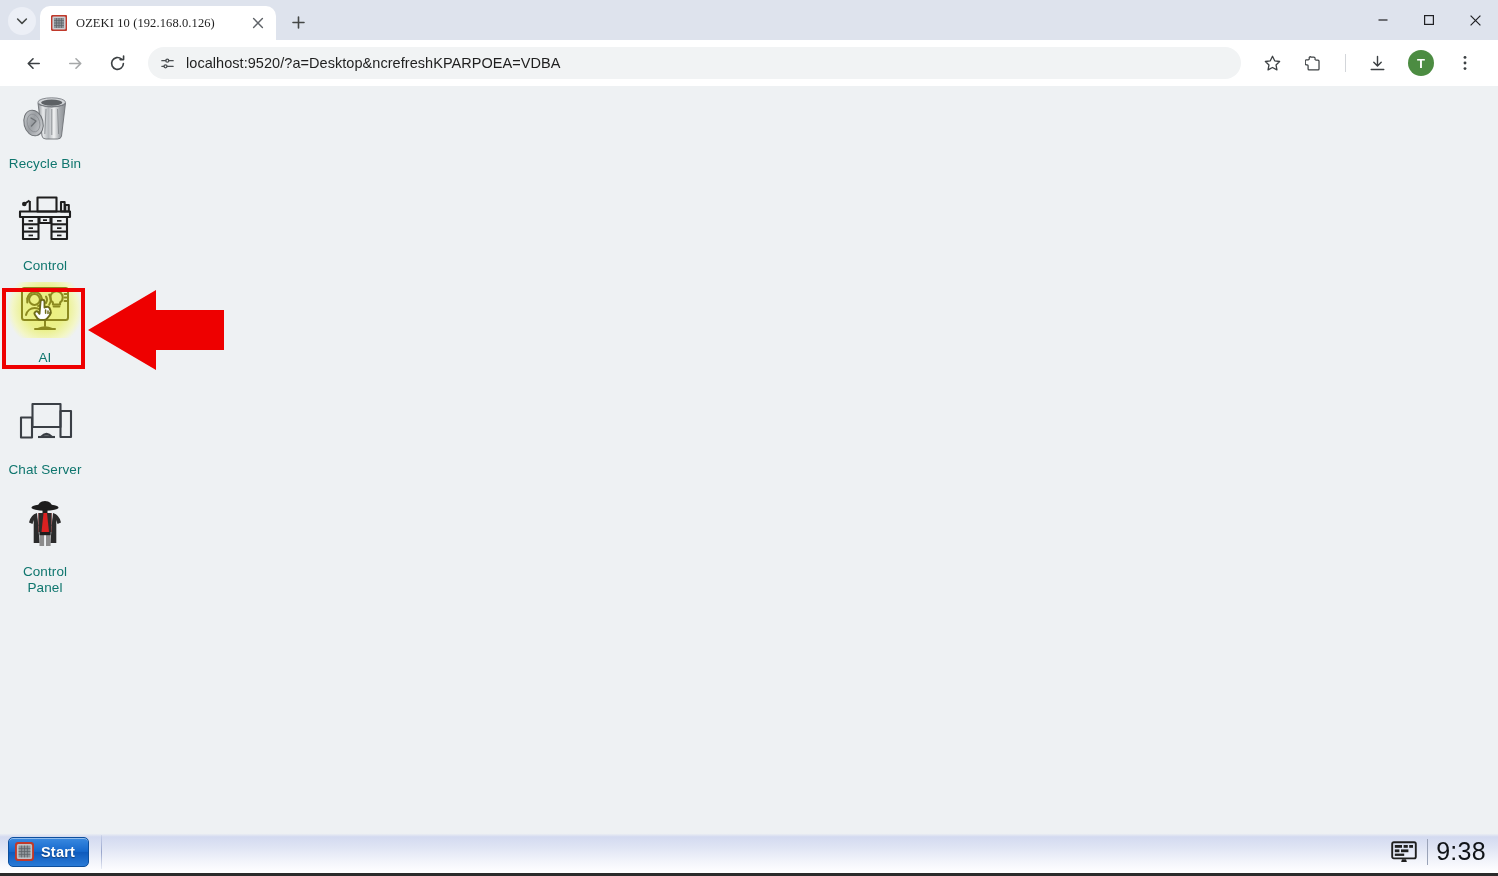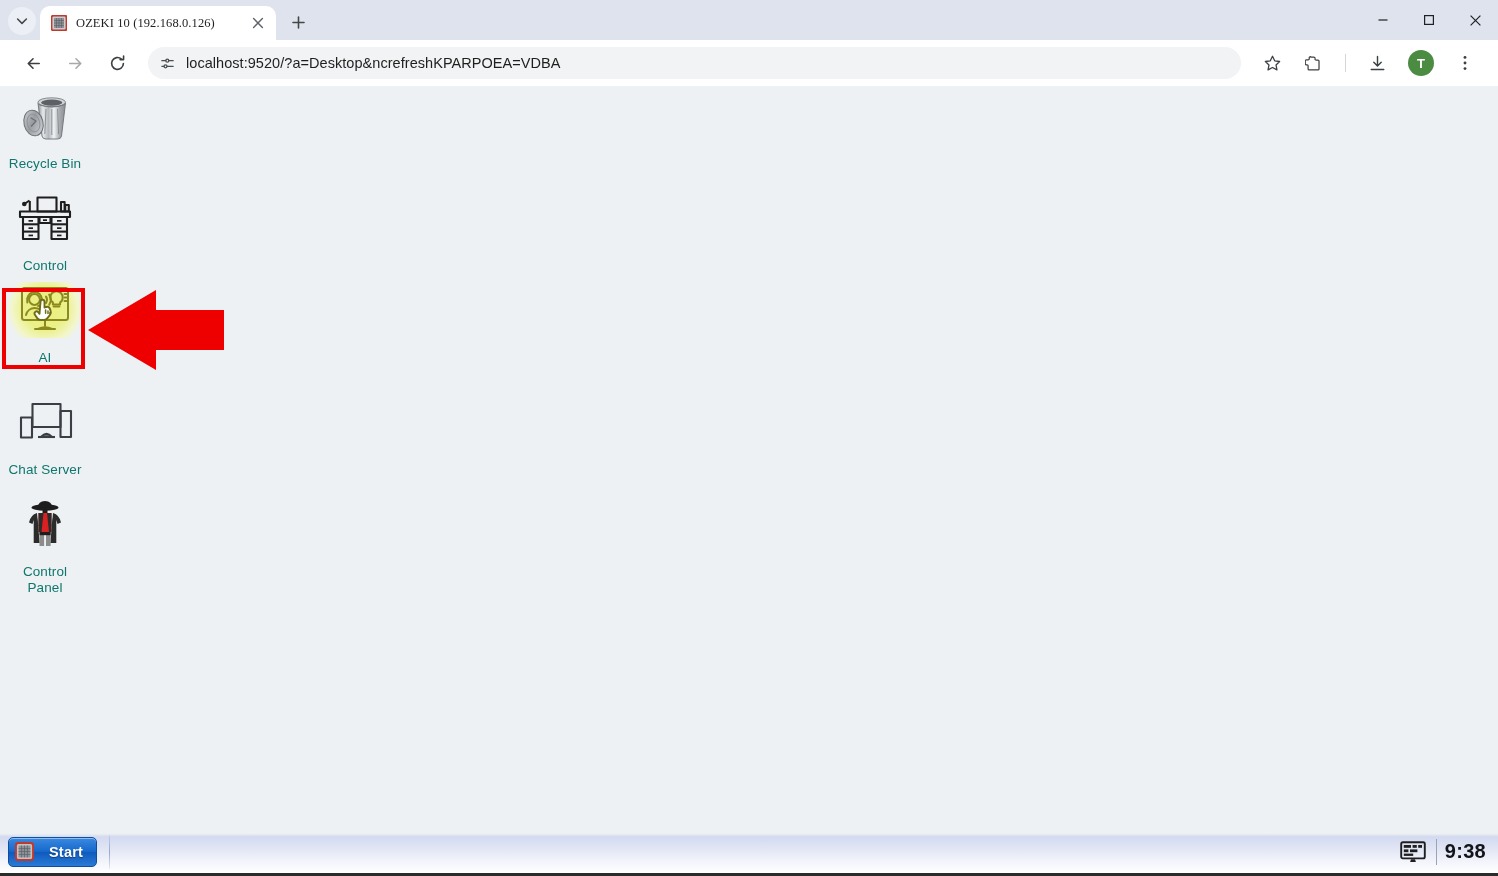--- a/index.html
+++ b/index.html
@@ -220,21 +220,20 @@
     margin-right: 7px;
     flex: 0 0 19px;
     position: relative;
   }
   .start-label {
     color: #ffffff;
     font-size: 14.5px;
     font-weight: bold;
     text-shadow: 0 1px 1px rgba(0,0,0,.4);
     letter-spacing: .2px;
-    margin-left: 8px;
   }
   .tb-divider {
     width: 1px; height: 34px;
     margin-left: 12px;
     background: linear-gradient(to bottom, rgba(120,140,190,.15), rgba(90,110,170,.55), rgba(120,140,190,.15));
     flex: 0 0 1px;
   }
   .tray {
     margin-left: auto;
     display: flex; align-items: center;
@@ -247,22 +246,22 @@
     cursor: pointer;
     margin-right: 6px;
   }
   .tray-sep {
     width: 1px; height: 26px;
     background: #9aa3b8;
     margin: 0 8px 0 2px;
     flex: 0 0 1px;
   }
   .clock {
-    font-size: 20px;
-    font-weight: bold;
+    font-size: 25px;
+    font-weight: normal;
     color: #111418;
     letter-spacing: .3px;
     cursor: default;
     padding-right: 4px;
   }
 </style>
 </head>
 <body>
 
 <div class="browser">

